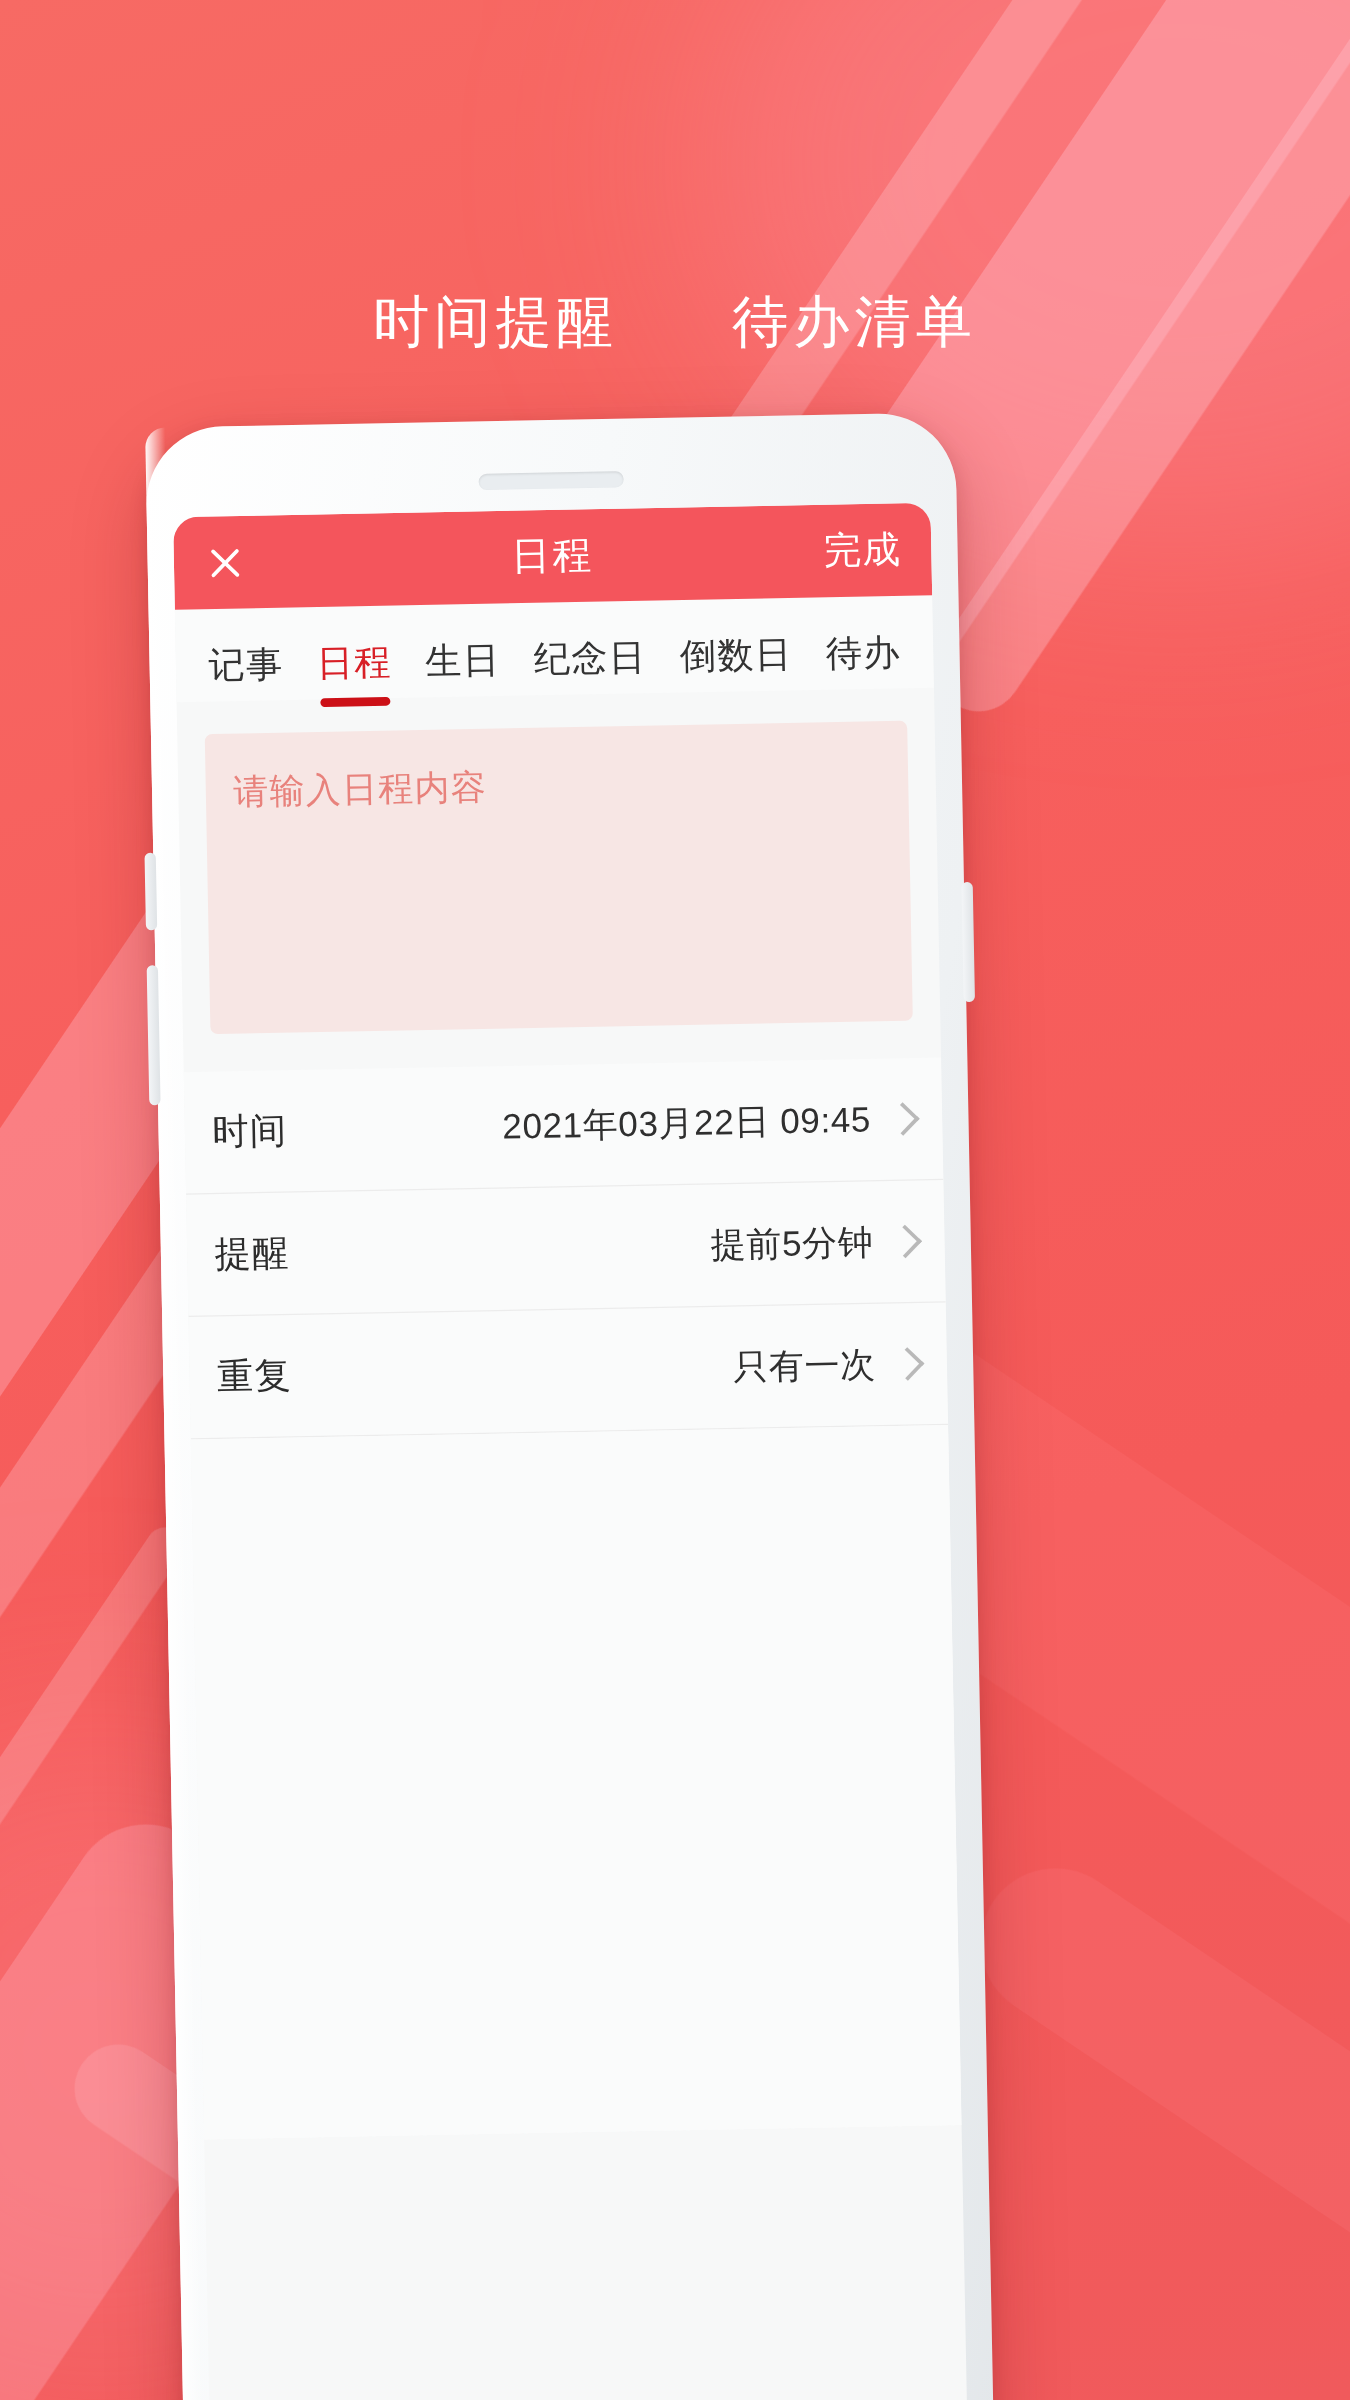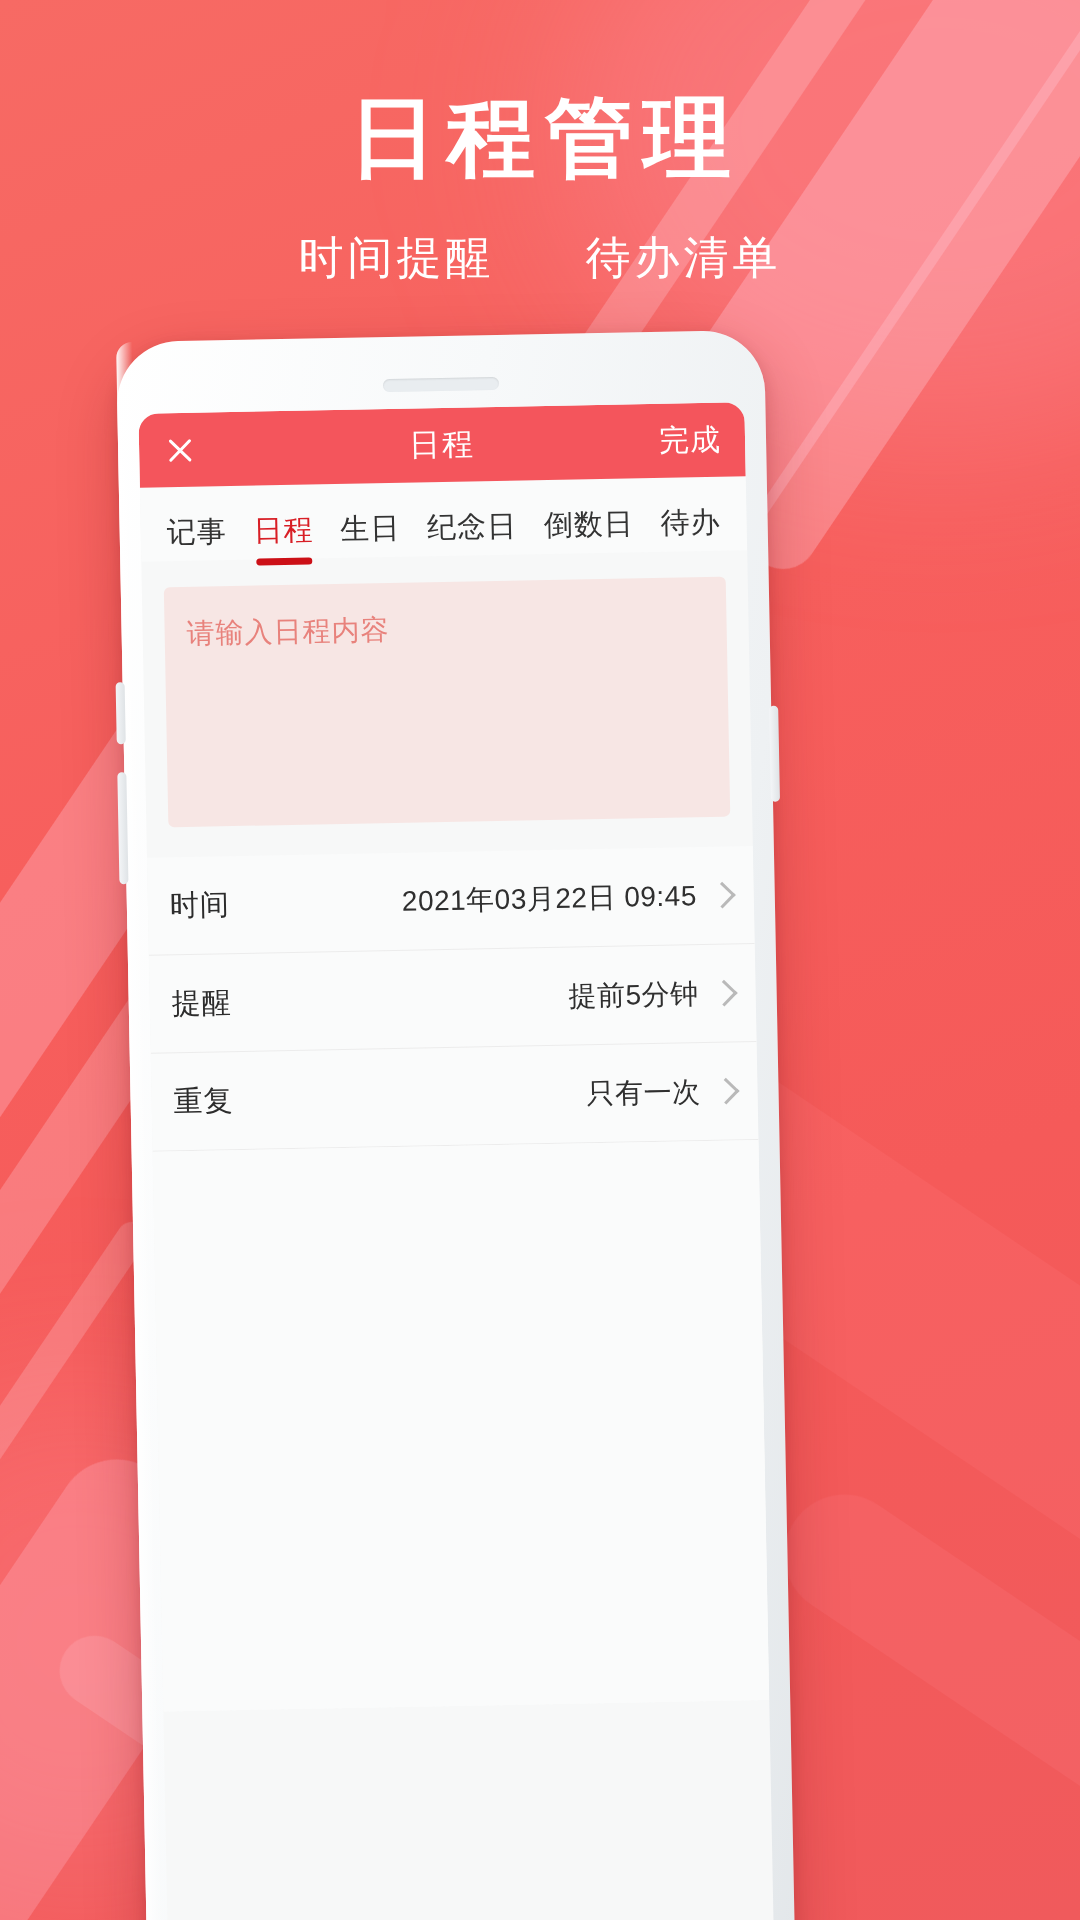--- a/index.html
+++ b/index.html
@@ -149,21 +149,20 @@
   <div class="streak s2"></div>
   <div class="streak s3"></div>
   <div class="streak s4"></div>
   <div class="streak s5"></div>
   <div class="streak s6"></div>
   <div class="streak s7"></div>
   <div class="streak s8"></div>
   <div class="streak s9"></div>
   <div class="streak s10"></div>
 
-  <div class="headline">日程管理</div>
 
   <div class="subline">
     <span>时间提醒</span>
     <span class="sub-gap"></span>
     <span>待办清单</span>
   </div>
 
   <div class="phone">
     <div class="phone-shell"></div>
     <div class="speaker"></div>

